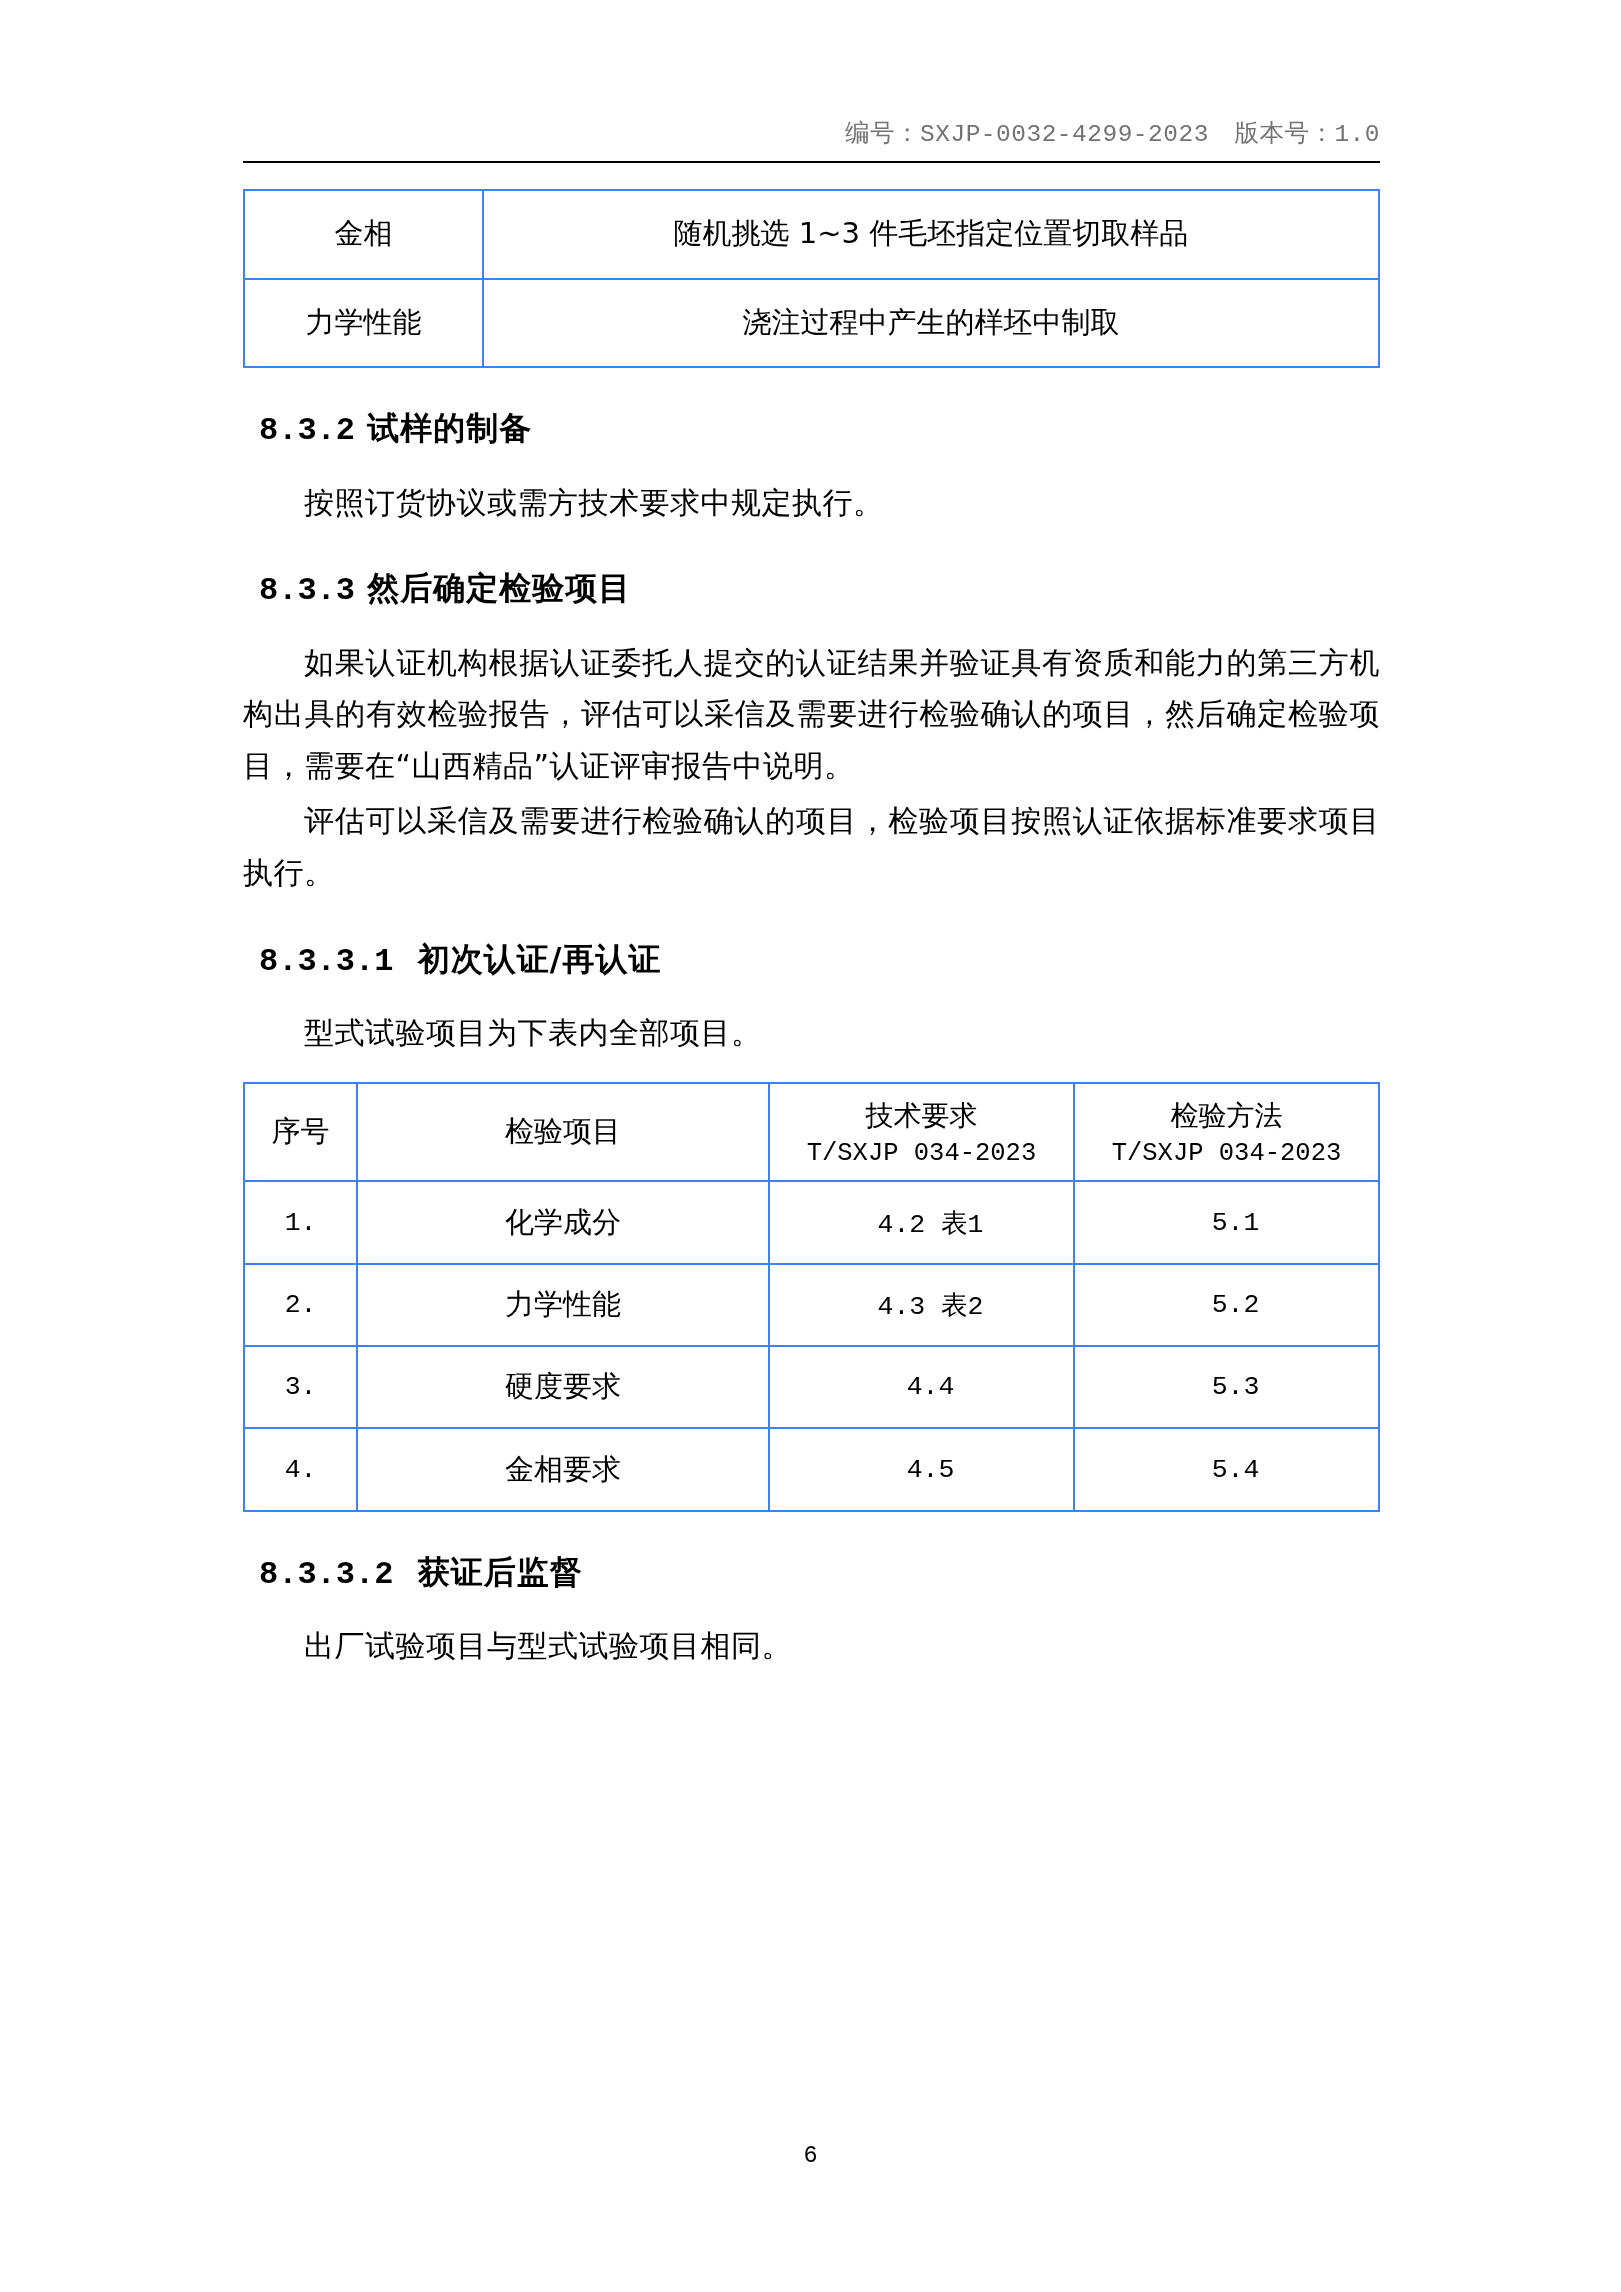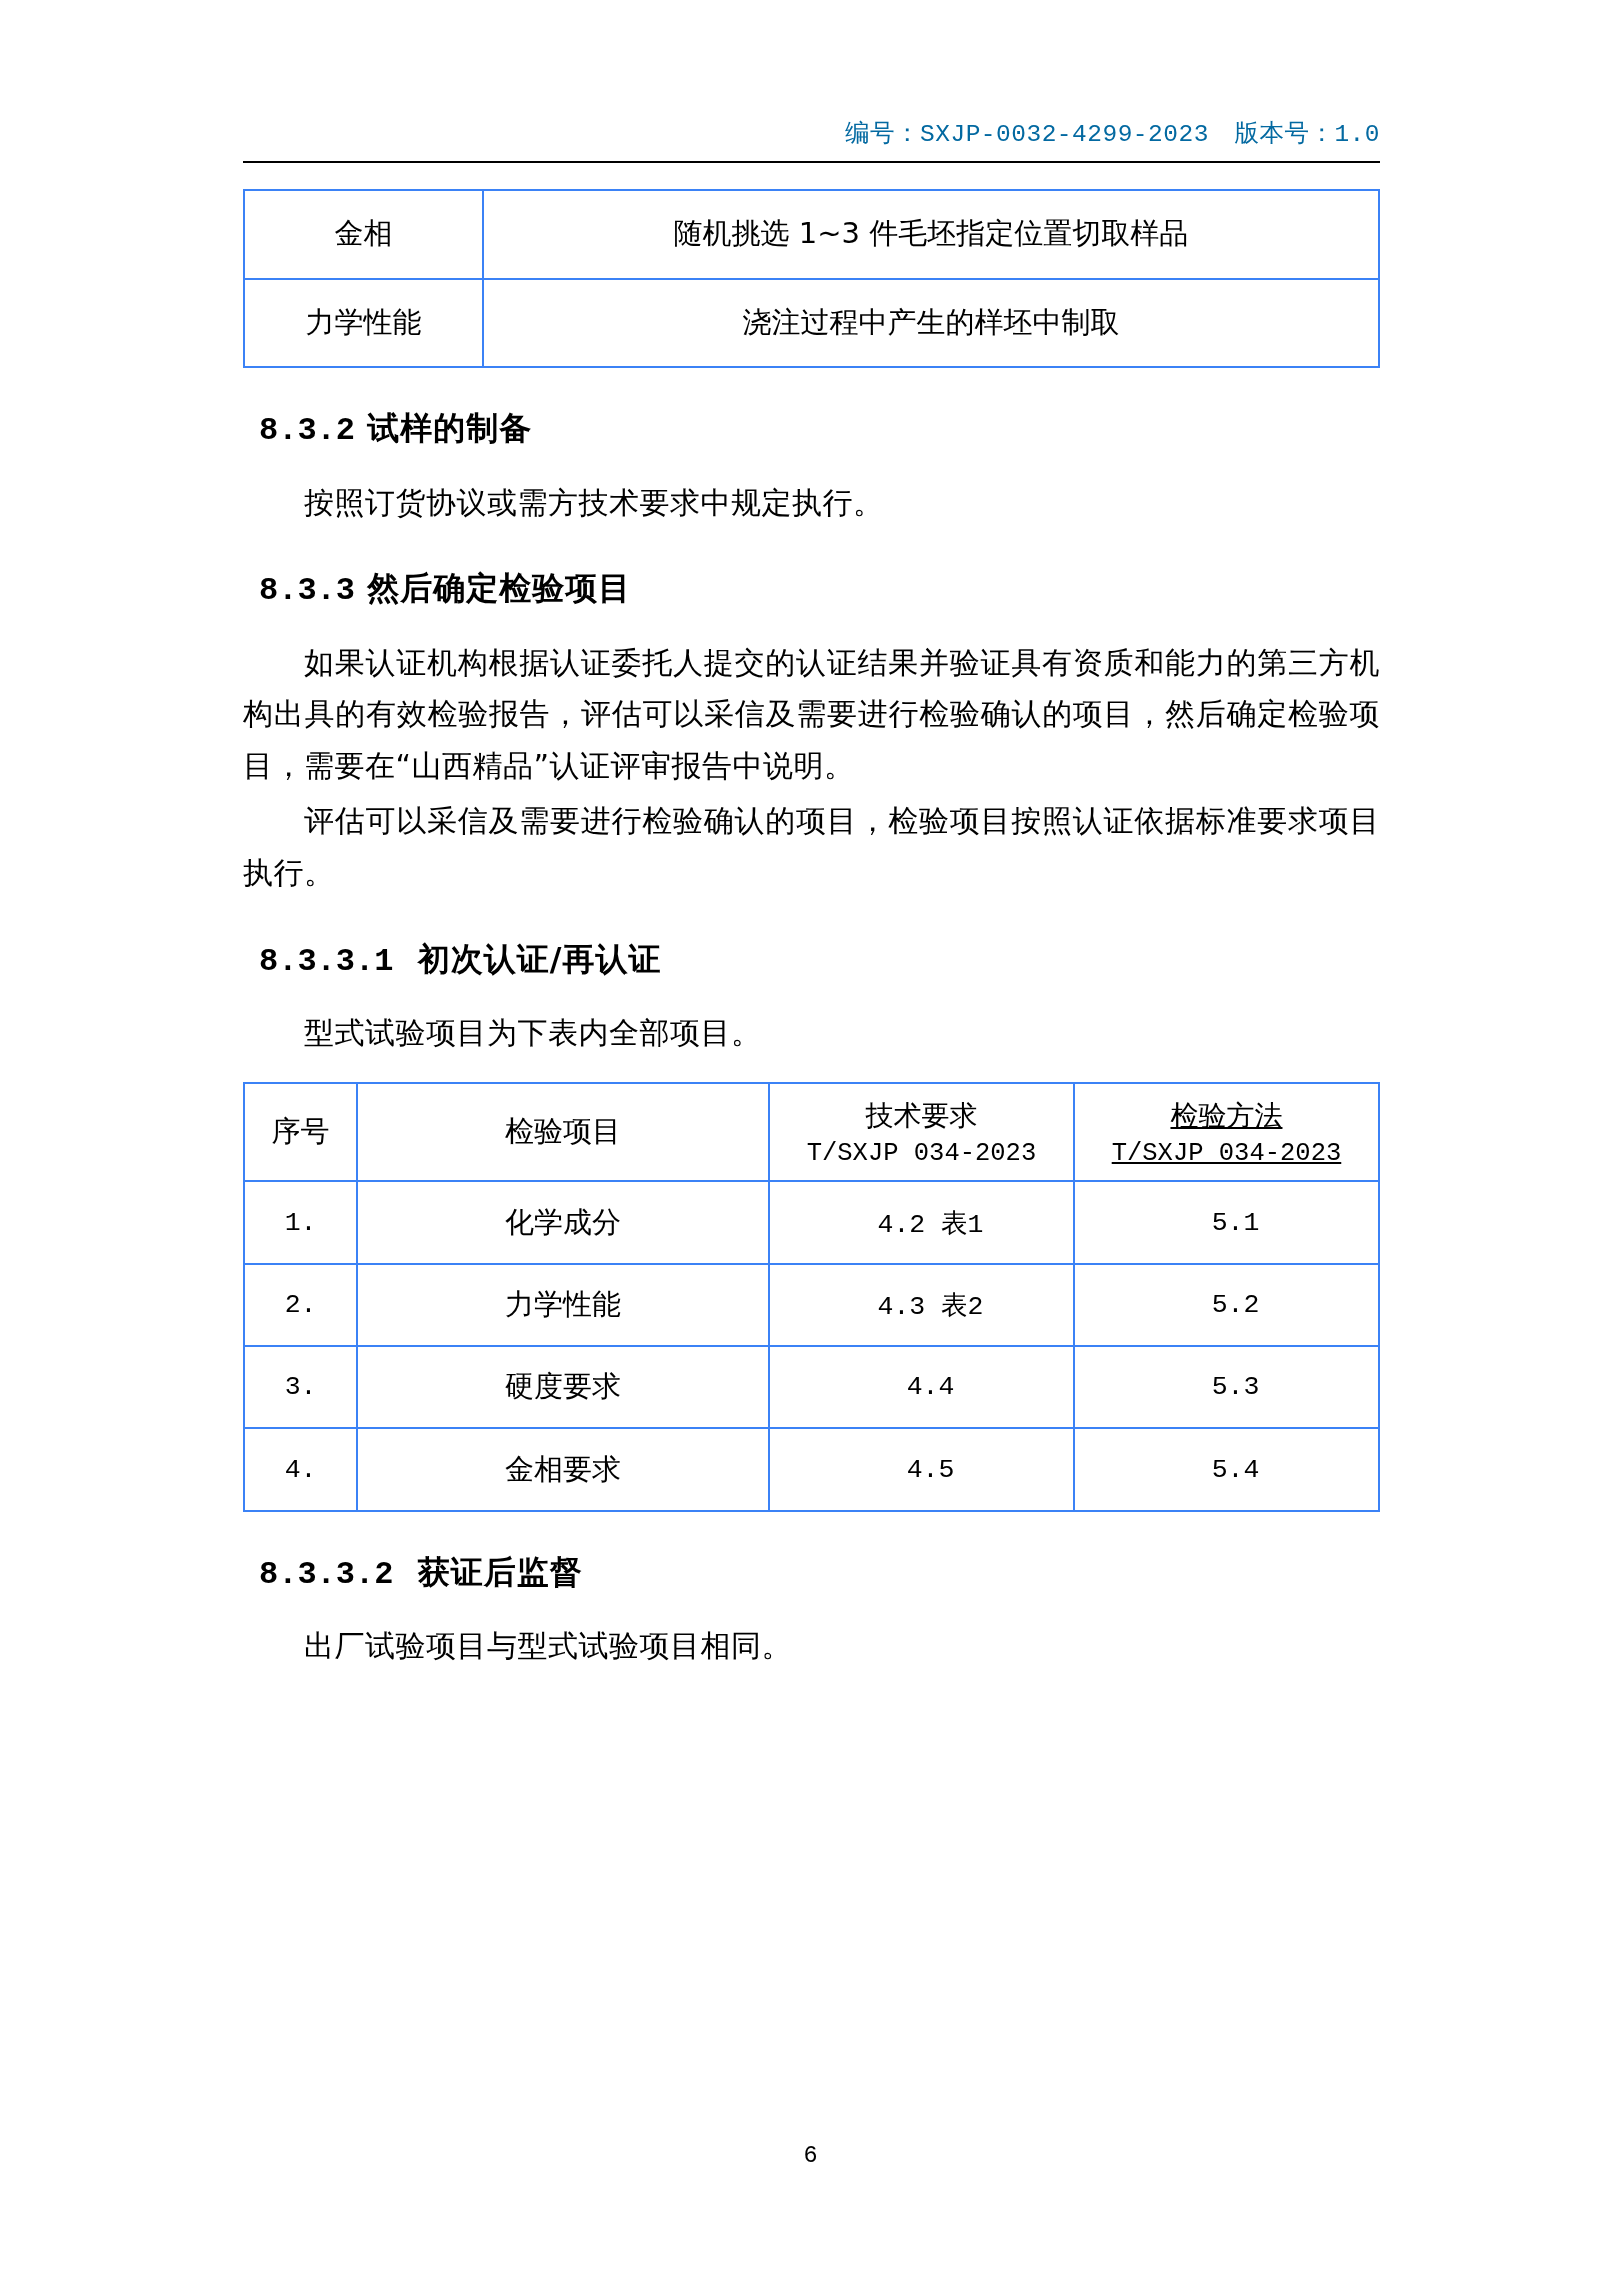--- a/index.html
+++ b/index.html
@@ -28,21 +28,21 @@
     width: 1137px;
   }
 
   
   .header {
     padding-top: 116px;
     text-align: right;
     font-family: "Liberation Mono", monospace;
     font-size: 24.5px;
     letter-spacing: 0.5px;
-    color: #0369a1;
+    color: #737373;
     white-space: nowrap;
   }
   .header .doc-no {
     margin-right: 25.5px;
   }
   .header-rule {
     margin-top: 11.8px;
     border-bottom: 2px solid #000;
     width: 100%;
   }
@@ -105,21 +105,21 @@
   .table-items {
     margin-top: 23.5px;
   }
   .table-items td, .table-items th {
     height: 55px;
     font-size: 28px;
   }
   .table-items .col-no { width: 86px; margin-left: 12px; }
   .table-items .col-item { width: 349px; }
   .table-items .col-req { width: 255px; }
-  .table-items .col-method { width: 255px; text-decoration: underline; }
+  .table-items .col-method { width: 255px; }
   .table-items .hdr-main {
     display: block;
     font-size: 28px;
     margin-bottom: 3.9px;
   }
   .table-items .hdr-sub {
     display: block;
     font-family: "Liberation Mono", monospace;
     font-size: 25.5px;
     letter-spacing: 0px;

